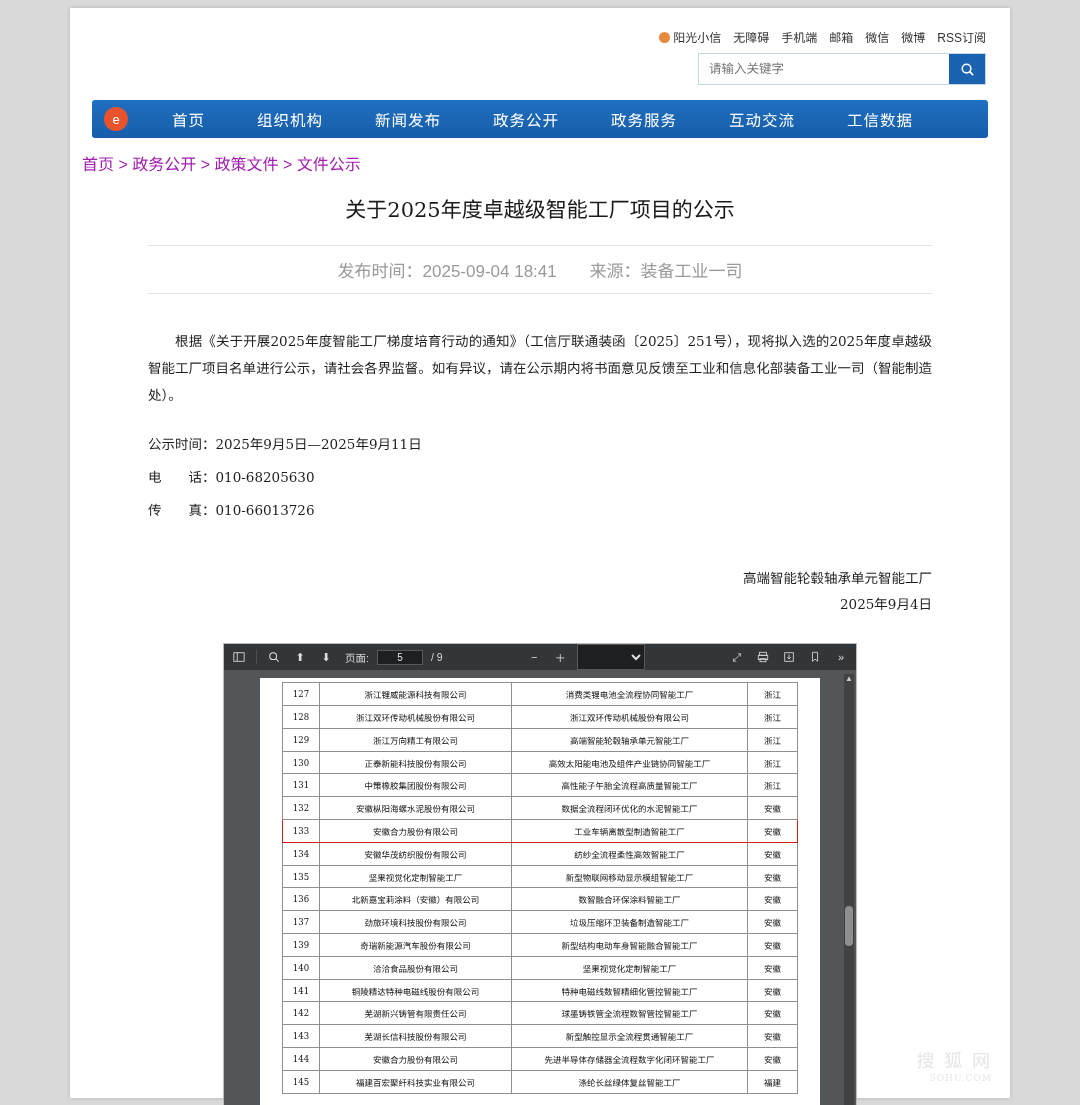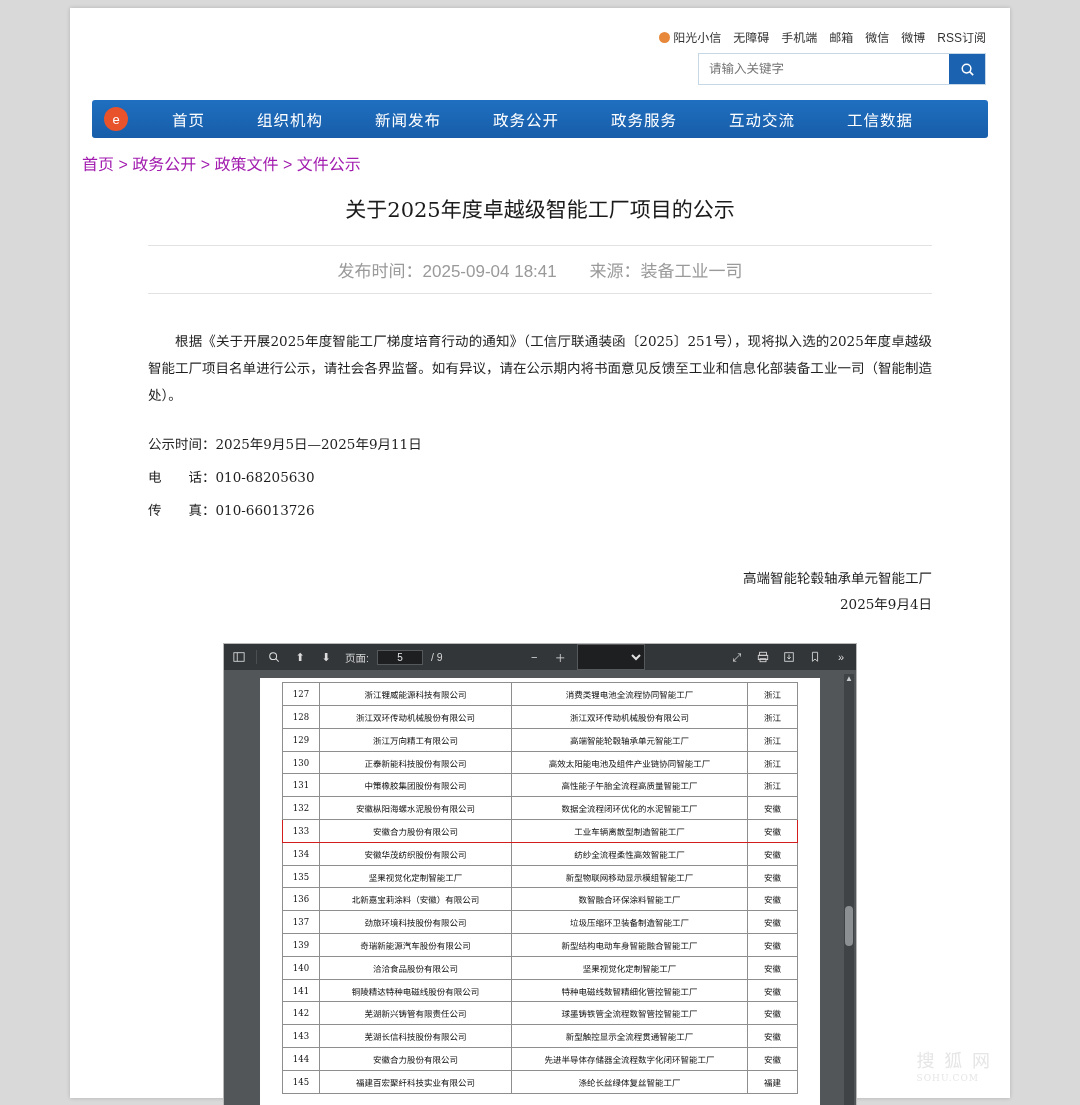--- a/index.html
+++ b/index.html
@@ -293,21 +293,21 @@
     color: #c9cdd0;
     font-size: 8px;
     text-align: center;
     line-height: 10px;
   }
   .pdf-arrow.up { top: 0; }
 
   .watermark {
     position: absolute;
     right: 18px; bottom: 14px;
-    text-align: left;
+    text-align: right;
     color: #e6e6e6;
     font-family: "DejaVu Serif", serif;
     line-height: 1.25;
     user-select: none;
   }
   .watermark .w1 { font-size: 18px; letter-spacing: 2px; }
   .watermark .w2 { font-size: 9px; letter-spacing: 1px; }
 </style>
 </head>
 <body>

